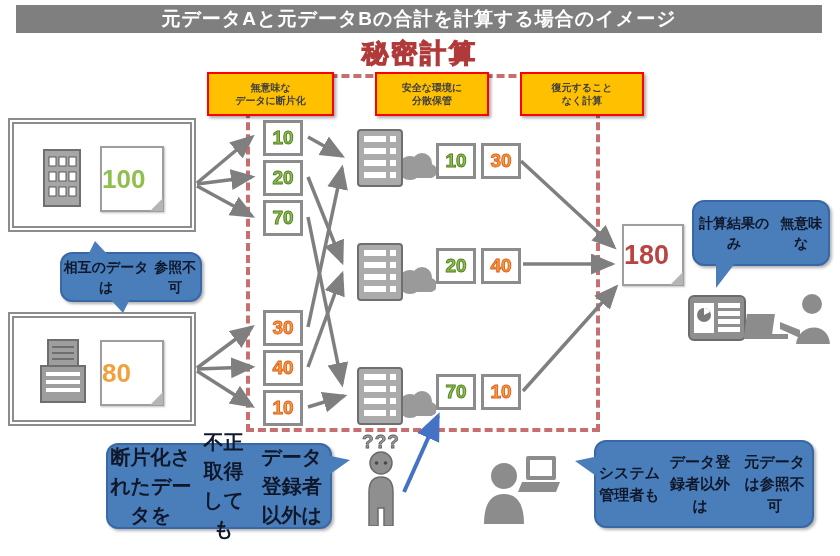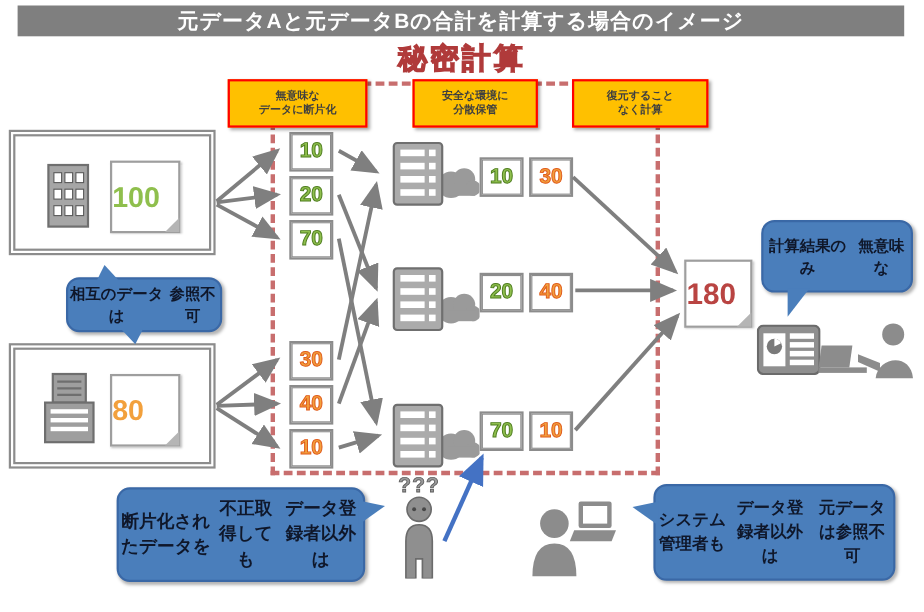--- a/index.html
+++ b/index.html
@@ -36,21 +36,21 @@
     border:6px double #8c8c8c;box-sizing:border-box;z-index:2;}
   .src-a{top:118px;} .src-b{top:312px;}
 
   .doc{position:absolute;background:#fff;border:2px solid #9e9e9e;
     display:flex;align-items:center;justify-content:flex-start;font-weight:bold;
     box-shadow:1px 1px 2px rgba(0,0,0,.25);}
   .doc::after{content:"";position:absolute;right:-1px;bottom:-1px;width:0;height:0;
     border-style:solid;border-width:0 0 13px 13px;
     border-color:transparent transparent #b5b5b5 transparent;}
   .doc.src{left:86px;top:22px;width:60px;height:62px;font-size:26px;}
-  .doc.result{left:622px;top:236px;width:58px;height:58px;font-size:27px;
+  .doc.result{left:622px;top:224px;width:58px;height:58px;font-size:27px;
     color:var(--result-value);z-index:2;}
   .val-green{color:var(--green-value);}
   .val-orange{color:var(--orange-value);}
 
   .icon-wrap{position:absolute;z-index:2;}
 
   .tile{position:absolute;width:40px;height:36px;box-sizing:border-box;
     border:2px solid #8c8c8c;background:#fff;padding:0;z-index:2;}
   .tile span{display:flex;box-sizing:border-box;width:100%;height:100%;
     border:1px solid #8c8c8c;align-items:center;justify-content:center;
@@ -60,21 +60,21 @@
 
   .arrows{position:absolute;left:0;top:0;z-index:4;pointer-events:none;}
 
   .callout{position:absolute;background:var(--callout-bg);border:2px solid var(--callout-border);
     border-radius:12px;color:#0f172a;font-weight:bold;text-align:center;z-index:6;
     display:flex;flex-direction:row;align-items:center;justify-content:center;
     box-shadow:2px 2px 3px rgba(0,0,0,.3);box-sizing:border-box;}
   .callout .line{line-height:1.45;}
   .co-mutual{left:60px;top:252px;width:142px;height:50px;font-size:14px;}
   .co-result{left:692px;top:200px;width:138px;height:66px;font-size:14px;}
-  .co-fragment{left:106px;top:443px;width:226px;height:86px;font-size:16px;}
+  .co-fragment{left:106px;top:443px;width:226px;height:86px;font-size:20px;}
   .co-admin{left:594px;top:440px;width:220px;height:88px;font-size:15px;}
 
   .tail{position:absolute;width:0;height:0;}
   .tail-up{top:-13px;left:26px;border-left:7px solid transparent;
     border-right:13px solid transparent;border-bottom:14px solid var(--callout-bg);}
   .tail-down{bottom:-13px;left:48px;border-left:13px solid transparent;
     border-right:7px solid transparent;border-top:14px solid var(--callout-bg);}
   .tail-right{right:-20px;top:10px;border-top:5px solid transparent;
     border-bottom:17px solid transparent;border-left:24px solid var(--callout-bg);}
   .tail-left{left:-21px;top:14px;border-top:5px solid transparent;

